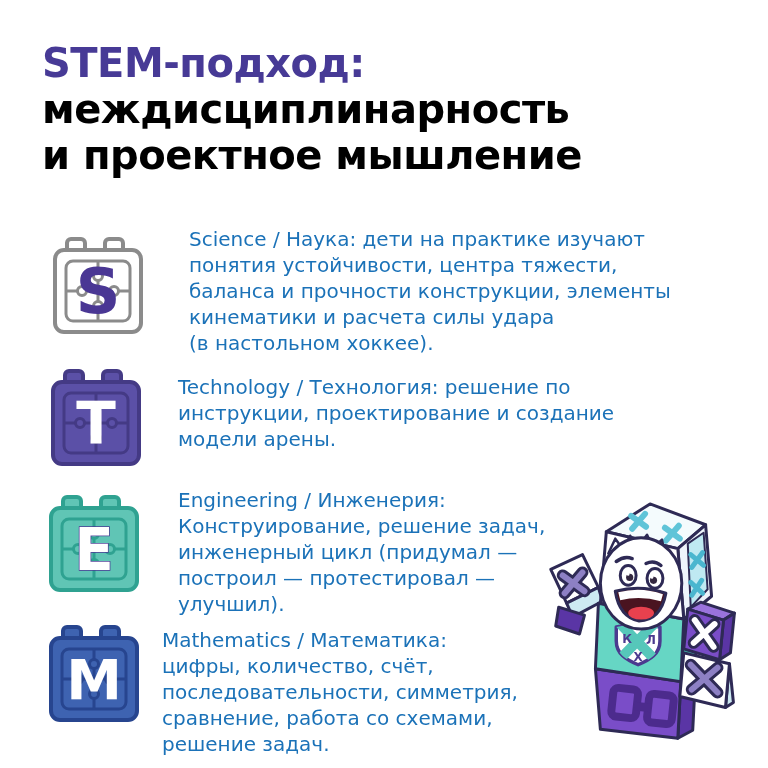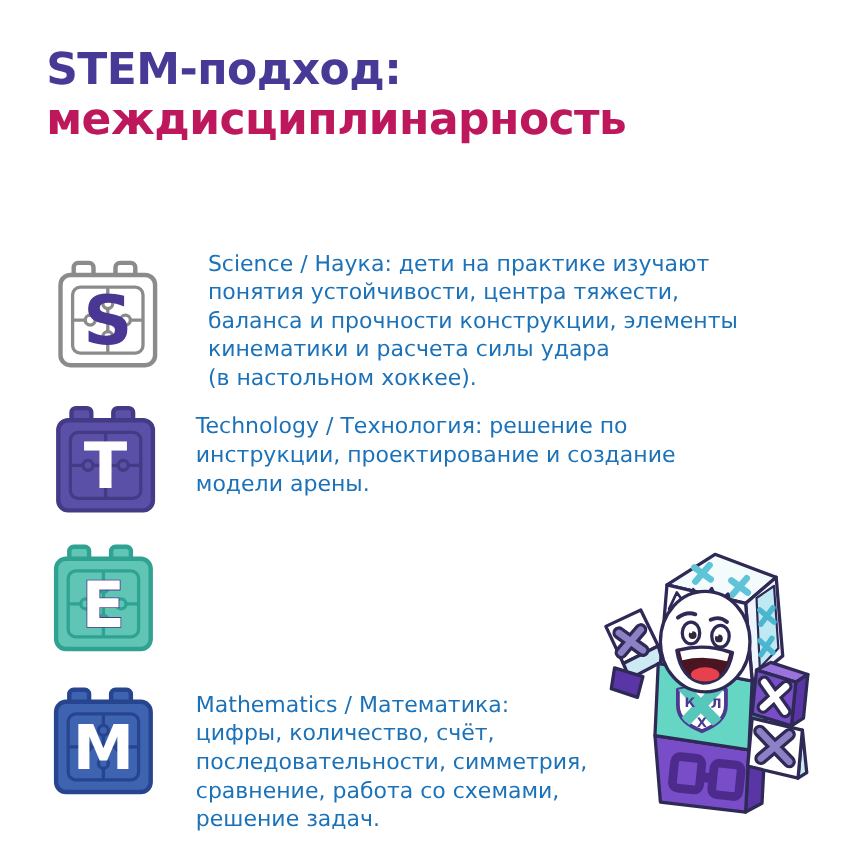--- a/index.html
+++ b/index.html
@@ -8,49 +8,50 @@
     position:relative;width:768px;height:768px;background:#ffffff;
     font-family:"DejaVu Sans",sans-serif;overflow:hidden;border-radius:14px;
   }
   
   .title{
     position:absolute;left:42px;top:40px;margin:0;
     font-size:40px;line-height:46px;font-weight:bold;letter-spacing:-0.5px;
     font-family:"DejaVu Sans",sans-serif;
   }
   .title .t-purple{color:#473a96;display:block;}
-  .title .t-blue{color:#be185d;display:block;}
+  .title .t-blue{color:#000000;display:block;}
   
   .row{position:absolute;}
   .block{display:block;}
   .block text{font-family:"DejaVu Sans",sans-serif;}
   .body-text{
     position:absolute;margin:0;white-space:pre-line;
     color:#1b72b8;font-size:20px;line-height:26px;font-weight:normal;
     font-family:"DejaVu Sans",sans-serif;
   }
   .txt-science{left:189px;top:226px;width:580px;}
   .txt-technology{left:178px;top:374px;width:580px;}
   .txt-engineering{left:178px;top:487px;width:440px;}
-  .txt-mathematics{left:178px;top:627px;width:450px;}
+  .txt-mathematics{left:162px;top:627px;width:450px;}
   .icn-science{left:52px;top:236px;}
   .icn-technology{left:50px;top:368px;}
   .icn-engineering{left:48px;top:494px;}
   .icn-mathematics{left:48px;top:624px;}
   
   .mascot{position:absolute;left:538px;top:492px;width:230px;height:276px;}
 </style>
 </head>
 <body>
 
 <div class="page">
 
   <h1 class="title">
     <span class="t-purple">STEM-подход:</span>
     <span class="t-blue">междисциплинарность</span>
+    <span class="t-blue">и проектное мышление</span>
   </h1>
 
   <svg class="block row icn-science" width="92" height="102" viewBox="0 0 92 102">
     <g stroke="#8b8b8b" stroke-width="4" fill="#ffffff">
       <rect x="15" y="3" width="18" height="16" rx="4"></rect>
       <rect x="53" y="3" width="18" height="16" rx="4"></rect>
       <rect x="3" y="14" width="86" height="82" rx="9"></rect>
     </g>
     <rect x="14" y="25" width="64" height="60" rx="7" fill="none" stroke="#8b8b8b" stroke-width="3"></rect>
     <path d="M46 25 V85 M14 55 H78" stroke="#8b8b8b" stroke-width="3" fill="none"></path>
@@ -97,20 +98,25 @@
     <rect x="14" y="25" width="64" height="60" rx="7" fill="none" stroke="#2fa291" stroke-width="3"></rect>
     <path d="M46 25 V85 M14 55 H78" stroke="#2fa291" stroke-width="3" fill="none"></path>
     <g fill="#60c5b5" stroke="#2fa291" stroke-width="3">
       <circle cx="46" cy="40" r="4.5"></circle>
         <circle cx="46" cy="70" r="4.5"></circle>
       <circle cx="30" cy="55" r="4.5"></circle>
         <circle cx="62" cy="55" r="4.5"></circle>
     </g>
     <text x="46" y="76" text-anchor="middle" font-size="58" font-weight="bold" fill="#ffffff" stroke="#4a3794" stroke-width="1.5" paint-order="stroke">E</text>
   </svg>
+  <p class="body-text txt-engineering">Engineering / Инженерия:
+Конструирование, решение задач,
+инженерный цикл (придумал —
+построил — протестировал —
+улучшил).</p>
 
   <svg class="block row icn-mathematics" width="92" height="102" viewBox="0 0 92 102">
     <g stroke="#27458f" stroke-width="4" fill="#3e63b1">
       <rect x="15" y="3" width="18" height="16" rx="4"></rect>
       <rect x="53" y="3" width="18" height="16" rx="4"></rect>
       <rect x="3" y="14" width="86" height="82" rx="9"></rect>
     </g>
     <rect x="14" y="25" width="64" height="60" rx="7" fill="none" stroke="#27458f" stroke-width="3"></rect>
     <path d="M46 25 V85 M14 55 H78" stroke="#27458f" stroke-width="3" fill="none"></path>
     <g fill="#3e63b1" stroke="#27458f" stroke-width="3">

